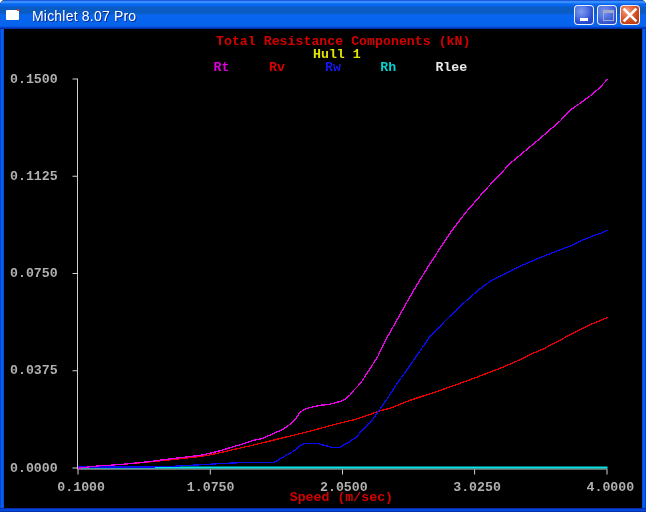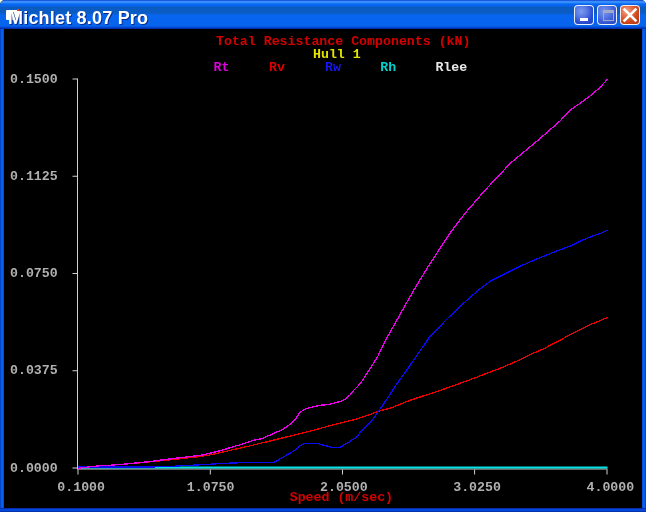--- a/index.html
+++ b/index.html
@@ -2,21 +2,21 @@
 <html><head><meta charset="utf-8"><style>
 html,body{margin:0;padding:0;width:646px;height:512px;background:#ffffe1;overflow:hidden}
 #win{position:absolute;left:0;top:0;width:646px;height:512px;background:#000;border-radius:5px 5px 0 0}
 #tbar{position:absolute;left:0;top:0;width:646px;height:29px;border-radius:5px 5px 0 0;
 background:linear-gradient(to bottom,#0a2ecd 0px,#2f81f2 1px,#419bff 2px,#0767f2 4px,#0766ee 6px,#0b5cc2 7px,#0b5cc2 13px,#0765f0 15px,#0663ec 26px,#0339c1 28px,#02289a 29px);}
 #lbrd{position:absolute;left:0;top:29px;width:4px;height:479px;background:linear-gradient(to right,#0a3ab4,#0560f2 40%,#0560f2 70%,#0443c4)}
 #rbrd{position:absolute;left:642px;top:29px;width:4px;height:479px;background:linear-gradient(to right,#0443c4,#0560f2 30%,#0560f2 60%,#0a3ab4)}
 #bbrd{position:absolute;left:0;top:508px;width:646px;height:4px;background:linear-gradient(to bottom,#021d92,#054ae2 40%,#0443cf 75%,#022795)}
 #icon{position:absolute;left:6px;top:10px;width:13px;height:10px;background:#fff;border-radius:1px}
 #icon .r{position:absolute;right:0px;top:-1px;width:2px;height:2px;background:#e04818}
-#ttxt{position:absolute;left:8px;top:8px;font-family:"Liberation Sans",sans-serif;font-weight:bold;font-size:18px;color:#fff;text-shadow:1px 1px 0 rgba(10,30,120,0.85);letter-spacing:0.2px}
+#ttxt{position:absolute;left:32px;top:8px;font-family:"Liberation Sans",sans-serif;font-weight:normal;font-size:14px;color:#fff;text-shadow:1px 1px 0 rgba(10,30,120,0.85);letter-spacing:0.2px}
 .btn{position:absolute;top:5px;width:20px;height:20px;border-radius:4px;border:1px solid rgba(255,255,255,0.9);box-sizing:border-box}
 #bmin{left:574px;background:radial-gradient(circle at 35% 30%,#7d9bee 0%,#5577e4 35%,#2a4cd0 65%,#1f3fc0 100%)}
 #bmax{left:597px;background:radial-gradient(circle at 35% 30%,#7a95ea 0%,#5272e0 40%,#3354d2 70%,#2646c2 100%)}
 #bcls{left:620px;background:radial-gradient(circle at 32% 28%,#f2a88c 0%,#e2663e 35%,#cc4418 65%,#aa3410 100%)}
 #bmin .g{position:absolute;left:5px;top:12px;width:8px;height:3px;background:#fff}
 #bmax .g{position:absolute;left:4.5px;top:4px;width:11px;height:11px;border:1px solid #a2aacc;border-top-width:3px;box-sizing:border-box}
 svg{position:absolute;left:0;top:0}
 text{font-family:"Liberation Mono",monospace;font-weight:bold;font-size:13.25px;text-rendering:optimizeSpeed}
 </style></head><body>
 <div id="win"></div>

